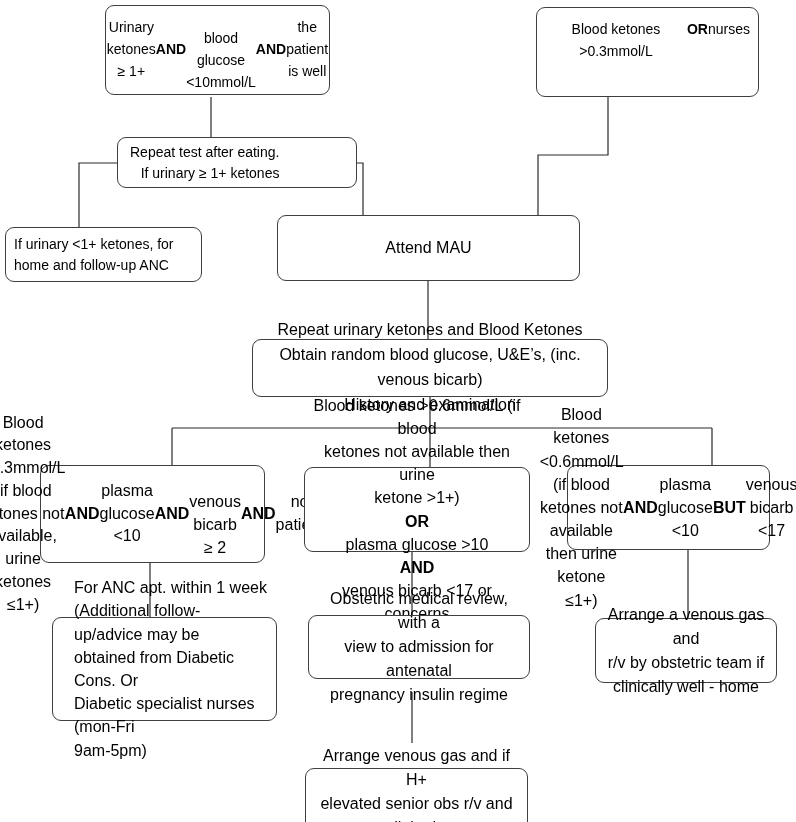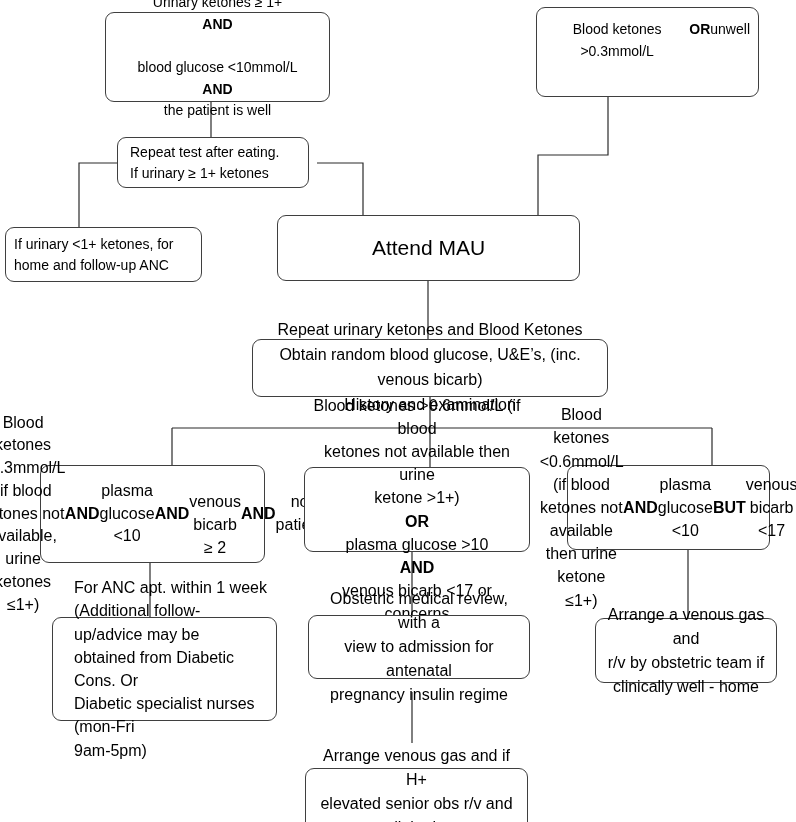--- a/index.html
+++ b/index.html
@@ -39,28 +39,28 @@
     display: flex;
     align-items: center;
     justify-content: center;
     text-align: center;
     white-space: pre-line;
     padding: 4px 8px;
     font-size: 16px;
     line-height: 1.45;
   }
   .node b { font-weight: bold; }
-  #nA { left:105px; top:12px;   width:225px; height:90px; font-size:14px; line-height:1.55;flex-direction:column; }
+  #nA { left:105px; top:5px;   width:225px; height:90px; font-size:14px; line-height:1.55; }
   #nB { left:505px; top:7px;   width:223px; height:90px; font-size:14px; line-height:1.55;
         align-items:flex-start; padding-top:11px;margin-left:31px; }
-  #nC { left:117px; top:137px; width:192px; height:51px; font-size:14px; line-height:1.5;
-        text-align:left; justify-content:flex-start; padding-left:12px; }
+  #nC { left:117px; top:137px; width:240px; height:51px; font-size:14px; line-height:1.5;
+        text-align:right; justify-content:flex-start; padding-left:12px; }
   #nD { left:5px;   top:227px; width:197px; height:55px; font-size:14px; line-height:1.5;
         text-align:left; justify-content:flex-start; }
-  #nE { left:277px; top:215px; width:303px; height:66px; font-size:21px; }
+  #nE { left:277px; top:215px; width:303px; height:66px; font-size:16px; }
   #nF { left:252px; top:339px; width:356px; height:58px; line-height:1.55; }
   #nG { left:40px;  top:465px; width:225px; height:98px; line-height:1.42; }
   #nH { left:304px; top:467px; width:226px; height:85px;flex-direction:column; }
   #nI { left:567px; top:465px; width:203px; height:85px; }
   #nJ { left:40px;  top:617px; width:225px; height:104px;
         text-align:left; justify-content:flex-start; padding-left:21px;margin-left:12px; }
   #nK { left:308px; top:615px; width:222px; height:64px; line-height:1.5; }
   #nL { left:595px; top:618px; width:182px; height:65px; line-height:1.5; }
   #nM { left:305px; top:743px; width:223px; height:72px; line-height:1.5;margin-top:25px; }
 </style>
@@ -80,21 +80,21 @@
     <path d="M412 552 V615"></path>
     <path d="M688 550 V618"></path>
     <path d="M412 692 V743"></path>
   </svg>
 
   <div class="node" id="nA"><span>Urinary ketones ≥ 1+ </span><b>AND</b><span>
 blood glucose &lt;10mmol/L
 </span><b>AND</b><span> the patient is well</span></div>
 
   <div class="node" id="nB"><span>Blood ketones &gt;0.3mmol/L
-</span><b>OR</b><span> unwell</span></div>
+</span><b>OR</b><span> nurses</span></div>
 
   <div class="node" id="nC"><span>Repeat test after eating.
 If urinary ≥ 1+ ketones</span></div>
 
   <div class="node" id="nD"><span>If urinary &lt;1+ ketones, for
 home and follow-up ANC</span></div>
 
   <div class="node" id="nE"><span>Attend MAU</span></div>
 
   <div class="node" id="nF"><span>Repeat urinary ketones and Blood Ketones

